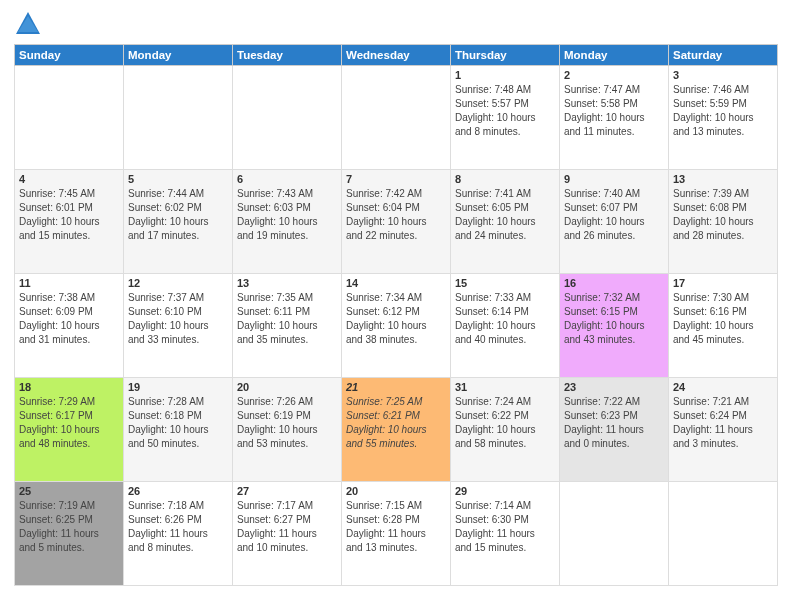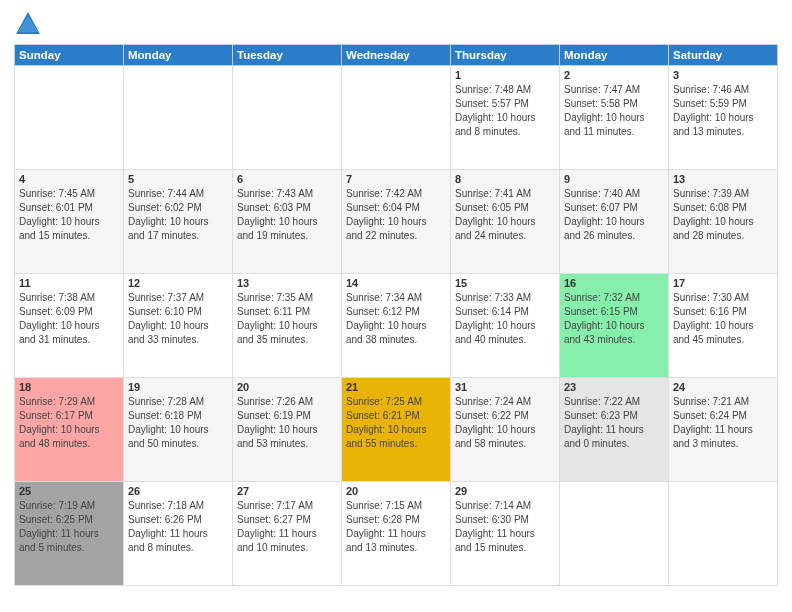--- a/index.html
+++ b/index.html
@@ -205,43 +205,43 @@
             <div class="day-info">Sunrise: 7:35 AM<br>Sunset: 6:11 PM<br>Daylight: 10 hours<br>and 35 minutes.</div>
           </td>
           <td style="background: rgb(255, 255, 255);">
             <span class="day-num">14</span>
             <div class="day-info">Sunrise: 7:34 AM<br>Sunset: 6:12 PM<br>Daylight: 10 hours<br>and 38 minutes.</div>
           </td>
           <td style="background: rgb(255, 255, 255);">
             <span class="day-num">15</span>
             <div class="day-info">Sunrise: 7:33 AM<br>Sunset: 6:14 PM<br>Daylight: 10 hours<br>and 40 minutes.</div>
           </td>
-          <td style="background: #86efac;">
+          <td style="background: #f0abfc;">
             <span class="day-num">16</span>
             <div class="day-info">Sunrise: 7:32 AM<br>Sunset: 6:15 PM<br>Daylight: 10 hours<br>and 43 minutes.</div>
           </td>
           <td style="background: rgb(255, 255, 255);">
             <span class="day-num">17</span>
             <div class="day-info">Sunrise: 7:30 AM<br>Sunset: 6:16 PM<br>Daylight: 10 hours<br>and 45 minutes.</div>
           </td>
         </tr>
         <tr>
-          <td style="background: #fca5a5;">
+          <td style="background: #bef264;">
             <span class="day-num">18</span>
             <div class="day-info">Sunrise: 7:29 AM<br>Sunset: 6:17 PM<br>Daylight: 10 hours<br>and 48 minutes.</div>
           </td>
           <td style="background: rgb(245, 245, 245);">
             <span class="day-num">19</span>
             <div class="day-info">Sunrise: 7:28 AM<br>Sunset: 6:18 PM<br>Daylight: 10 hours<br>and 50 minutes.</div>
           </td>
           <td style="background: rgb(245, 245, 245);">
             <span class="day-num">20</span>
             <div class="day-info">Sunrise: 7:26 AM<br>Sunset: 6:19 PM<br>Daylight: 10 hours<br>and 53 minutes.</div>
           </td>
-          <td style="background: #eab308;">
+          <td style="background: #fdba74; font-style: italic;">
             <span class="day-num">21</span>
             <div class="day-info">Sunrise: 7:25 AM<br>Sunset: 6:21 PM<br>Daylight: 10 hours<br>and 55 minutes.</div>
           </td>
           <td style="background: rgb(245, 245, 245);">
             <span class="day-num">31</span>
             <div class="day-info">Sunrise: 7:24 AM<br>Sunset: 6:22 PM<br>Daylight: 10 hours<br>and 58 minutes.</div>
           </td>
           <td style="background: #e5e5e5;">
             <span class="day-num">23</span>
             <div class="day-info">Sunrise: 7:22 AM<br>Sunset: 6:23 PM<br>Daylight: 11 hours<br>and 0 minutes.</div>

